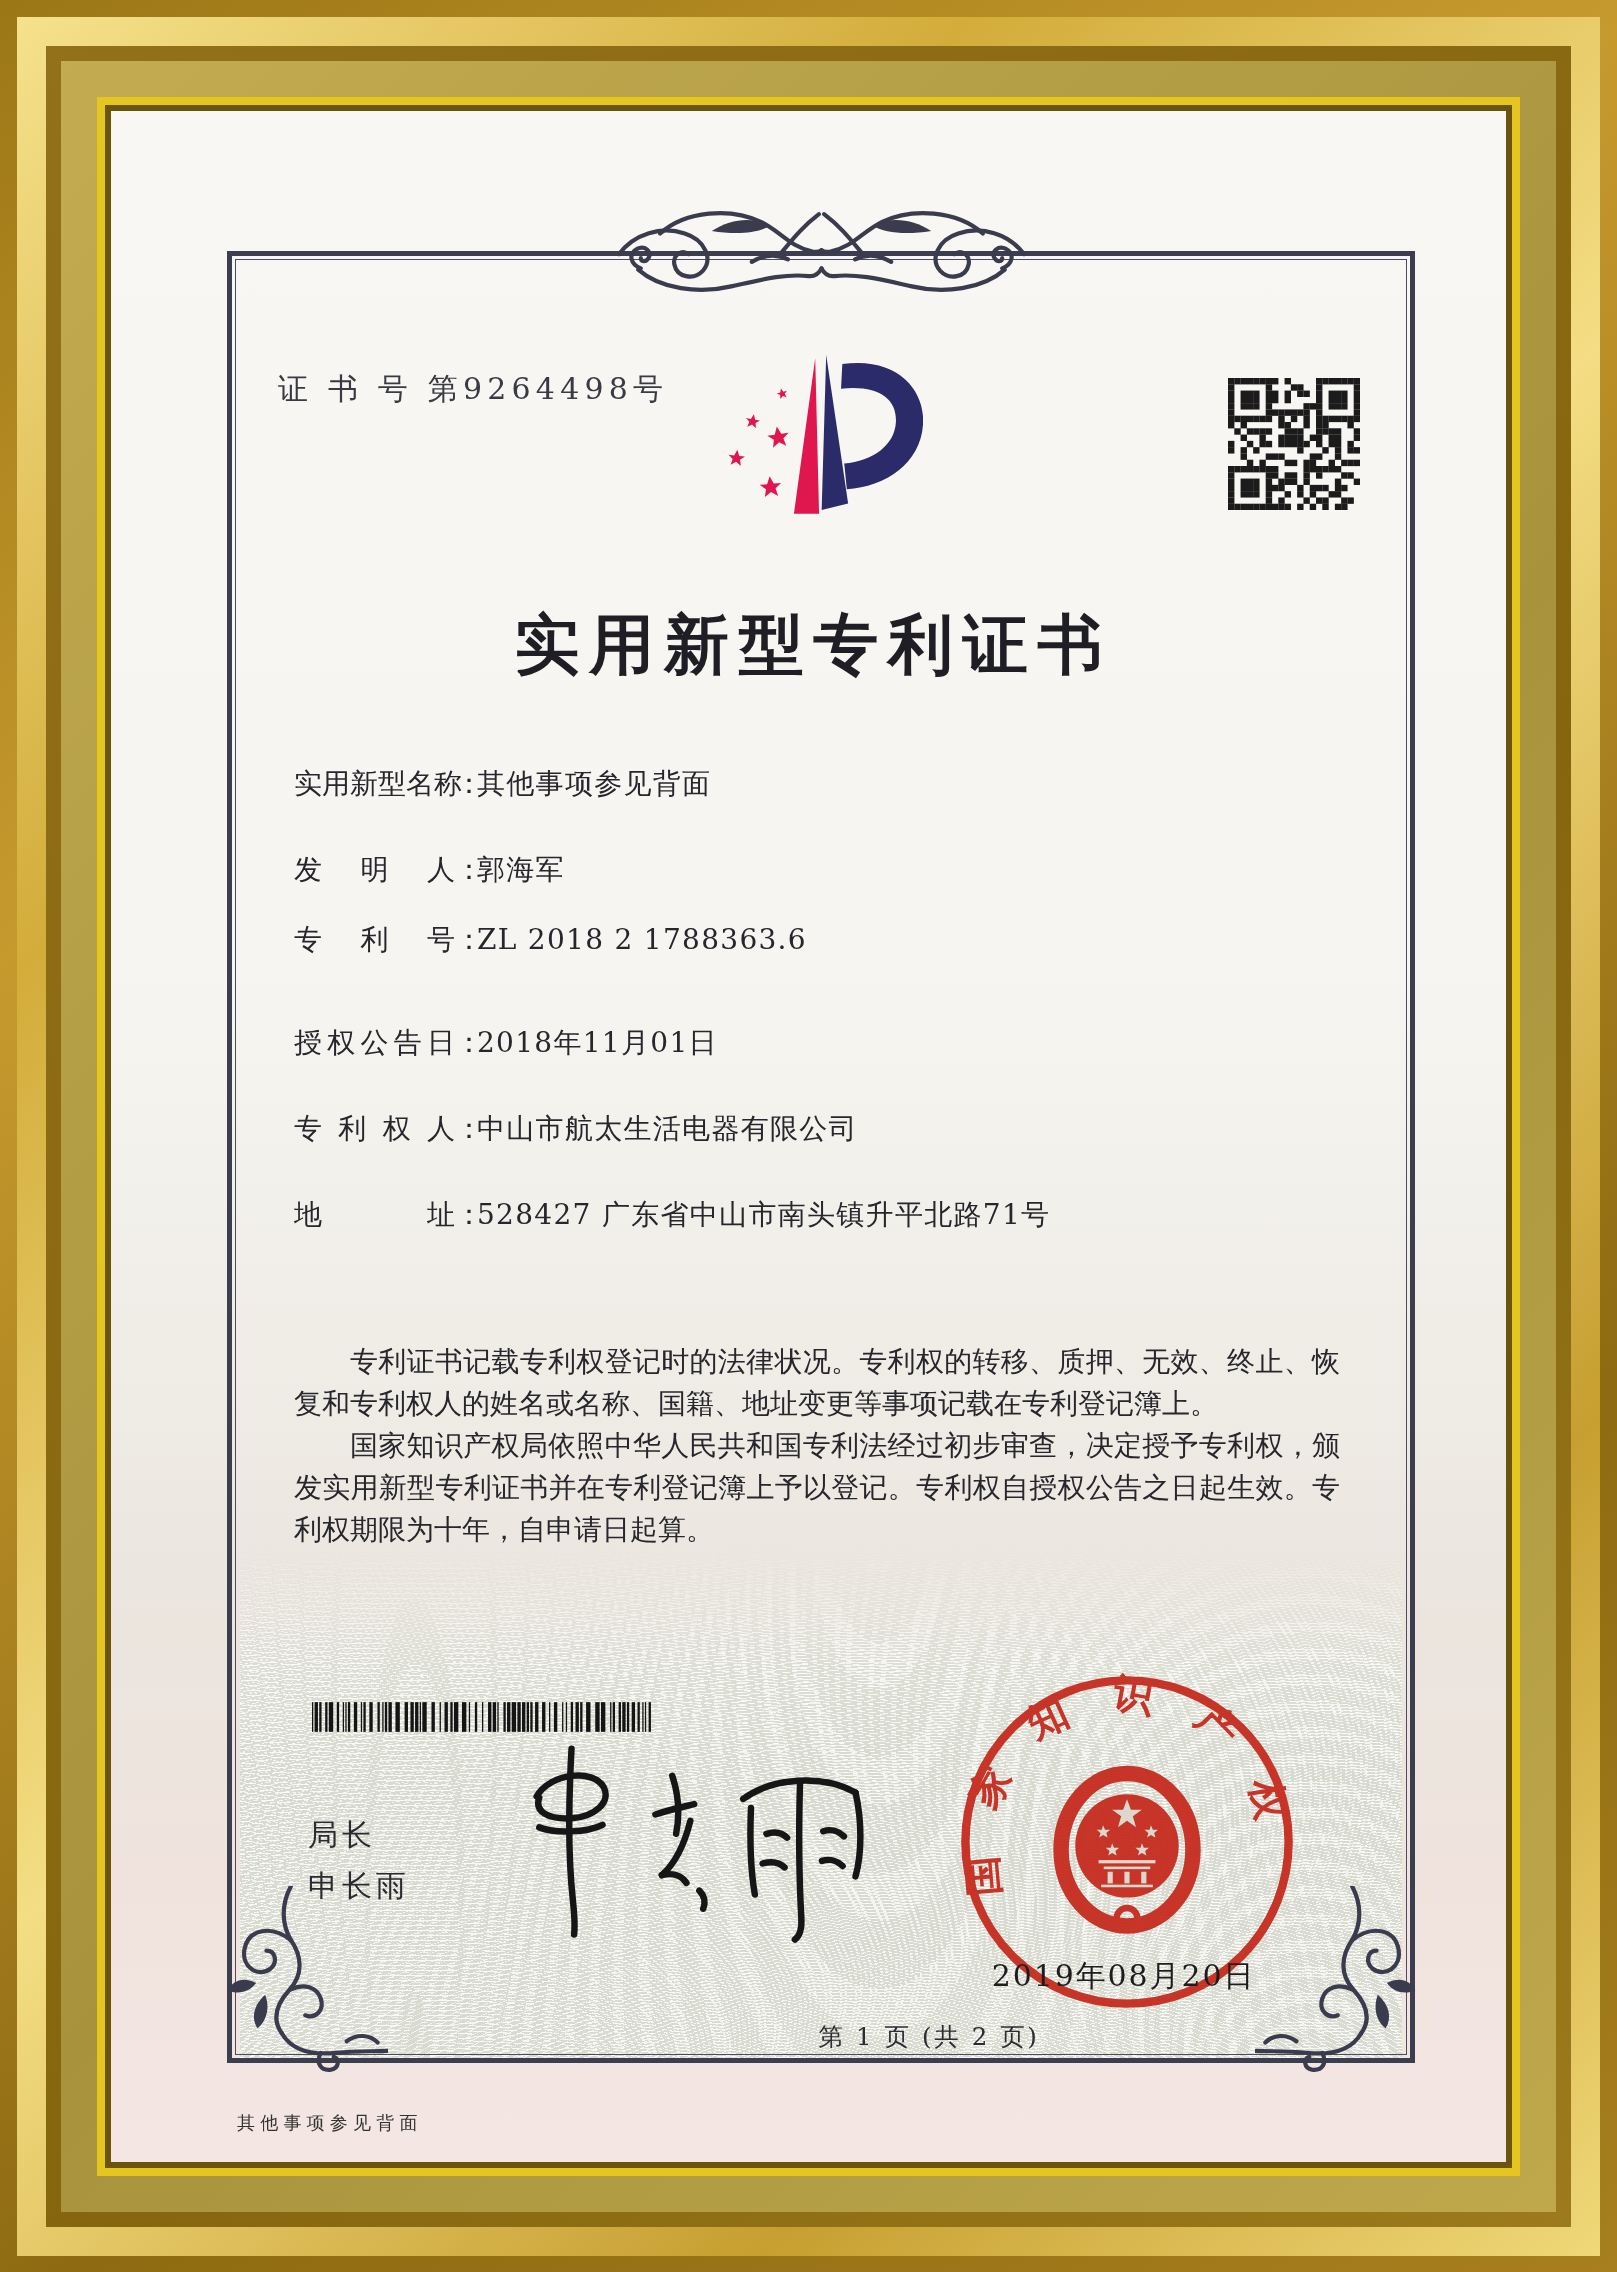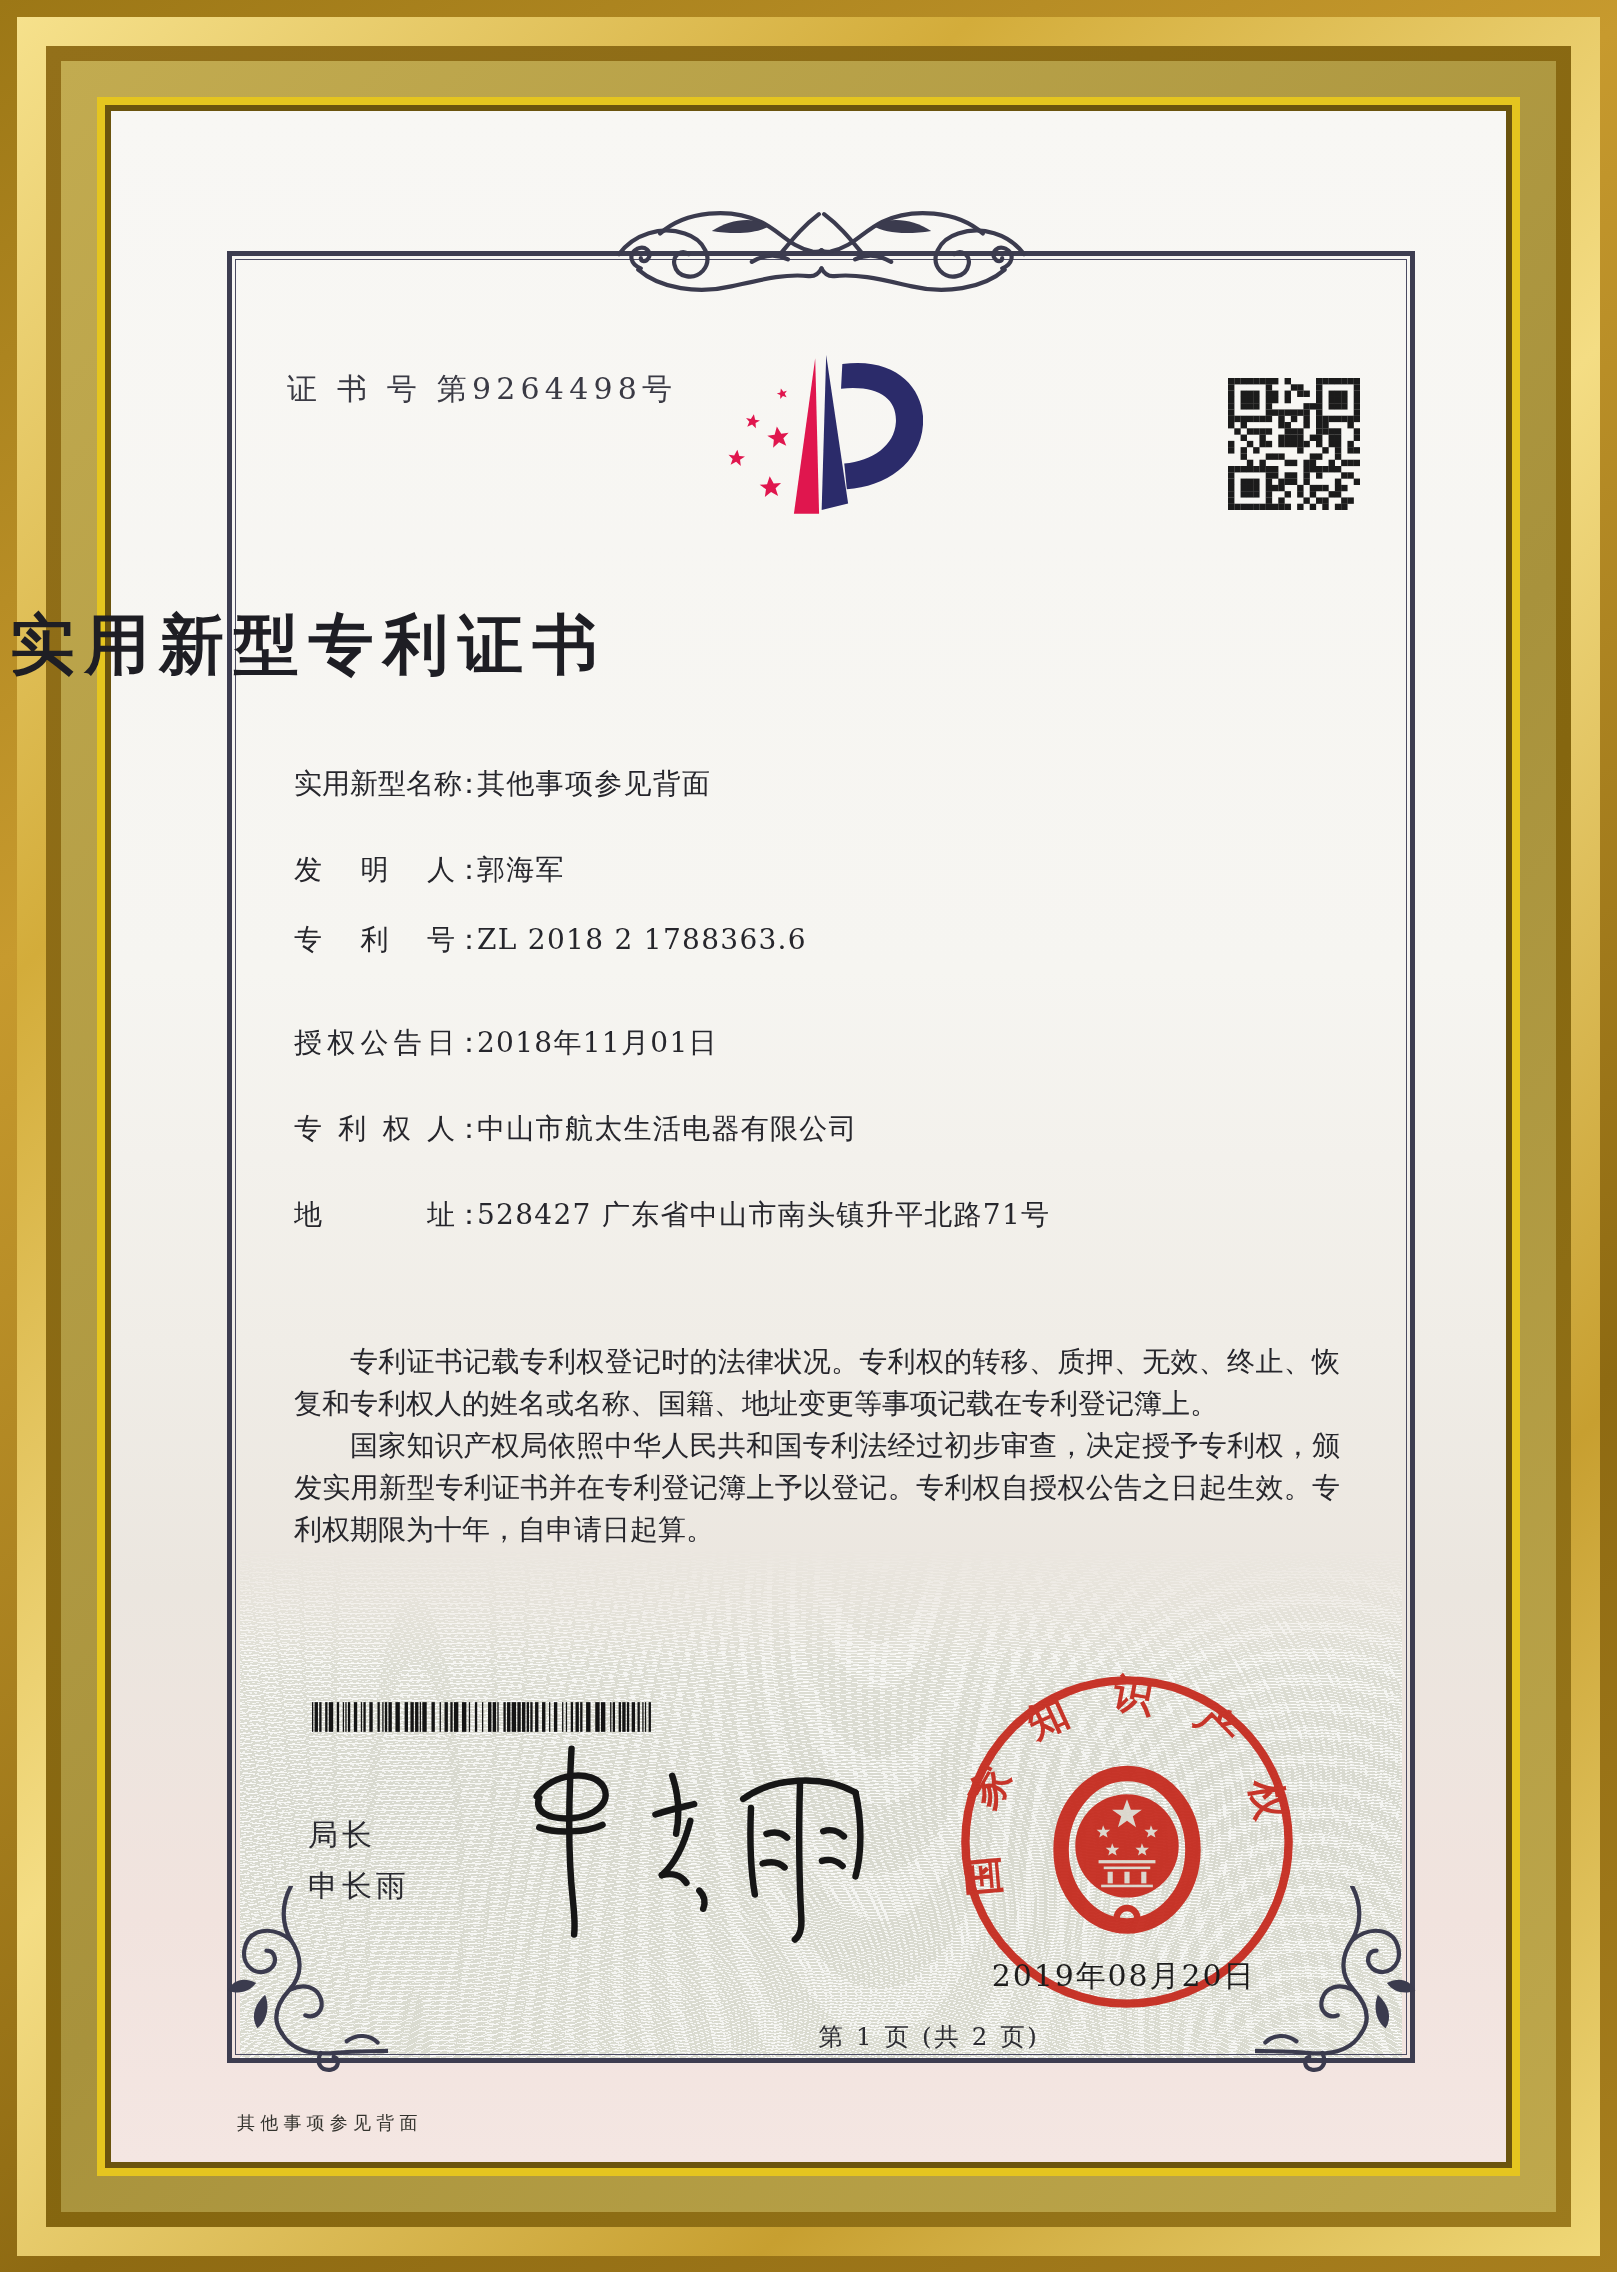--- a/index.html
+++ b/index.html
@@ -18,22 +18,22 @@
       repeating-radial-gradient(140% 95% at 15% 125%, rgba(255,255,255,.8) 0 1.4px, rgba(255,255,255,0) 1.4px 8.4px),
       repeating-radial-gradient(150% 105% at 55% -35%, rgba(255,255,255,.65) 0 1.3px, rgba(255,255,255,0) 1.3px 9.7px),
       repeating-radial-gradient(150% 110% at 92% 130%, rgba(255,255,255,.7) 0 1.3px, rgba(255,255,255,0) 1.3px 9px),
       linear-gradient(180deg,#e2e2d8,#d8d9cf 45%,#dadbd0);
     -webkit-mask-image:linear-gradient(180deg,transparent 0,#000 116px);
     mask-image:linear-gradient(180deg,transparent 0,#000 116px);}
   .inframe{position:absolute;left:227px;top:251px;width:1188px;height:1812px;
     box-sizing:border-box;border:5.2px solid #3d3d50;}
   .inframe::after{content:"";position:absolute;inset:2.6px;border:1.9px solid #4b4b62;}
   .abs{position:absolute;}
-  .certno{left:278px;top:369px;font-size:30px;letter-spacing:5.2px;color:#3a3a44;margin-left:9px;}
-  .title{left:0;right:0;top:601px;text-align:left;font-size:65px;font-weight:bold;
+  .certno{left:278px;top:369px;font-size:30px;letter-spacing:5.2px;color:#3a3a44;}
+  .title{left:0;right:0;top:601px;text-align:center;font-size:65px;font-weight:bold;
     letter-spacing:9.7px;padding-left:9.7px;color:#1e1e24;}
   .fields{left:294px;top:765px;width:1066px;height:620px;font-size:28px;}
   .frow{position:absolute;left:0;white-space:nowrap;}
   .flabel{display:inline-block;width:161px;text-align:justify;text-align-last:justify;vertical-align:bottom;}
   .fcolon{display:inline-block;width:22px;}
   .fval{letter-spacing:1.3px;}
   .grant2{position:absolute;left:528px;top:0;}
   .bodytext{left:294px;top:1341px;width:1046px;font-size:28px;line-height:42px;text-align:justify;}
   .bodytext p{margin:0;text-indent:2em;}
   .director{left:308px;font-size:30px;letter-spacing:3.9px;color:#2a2a30;}

